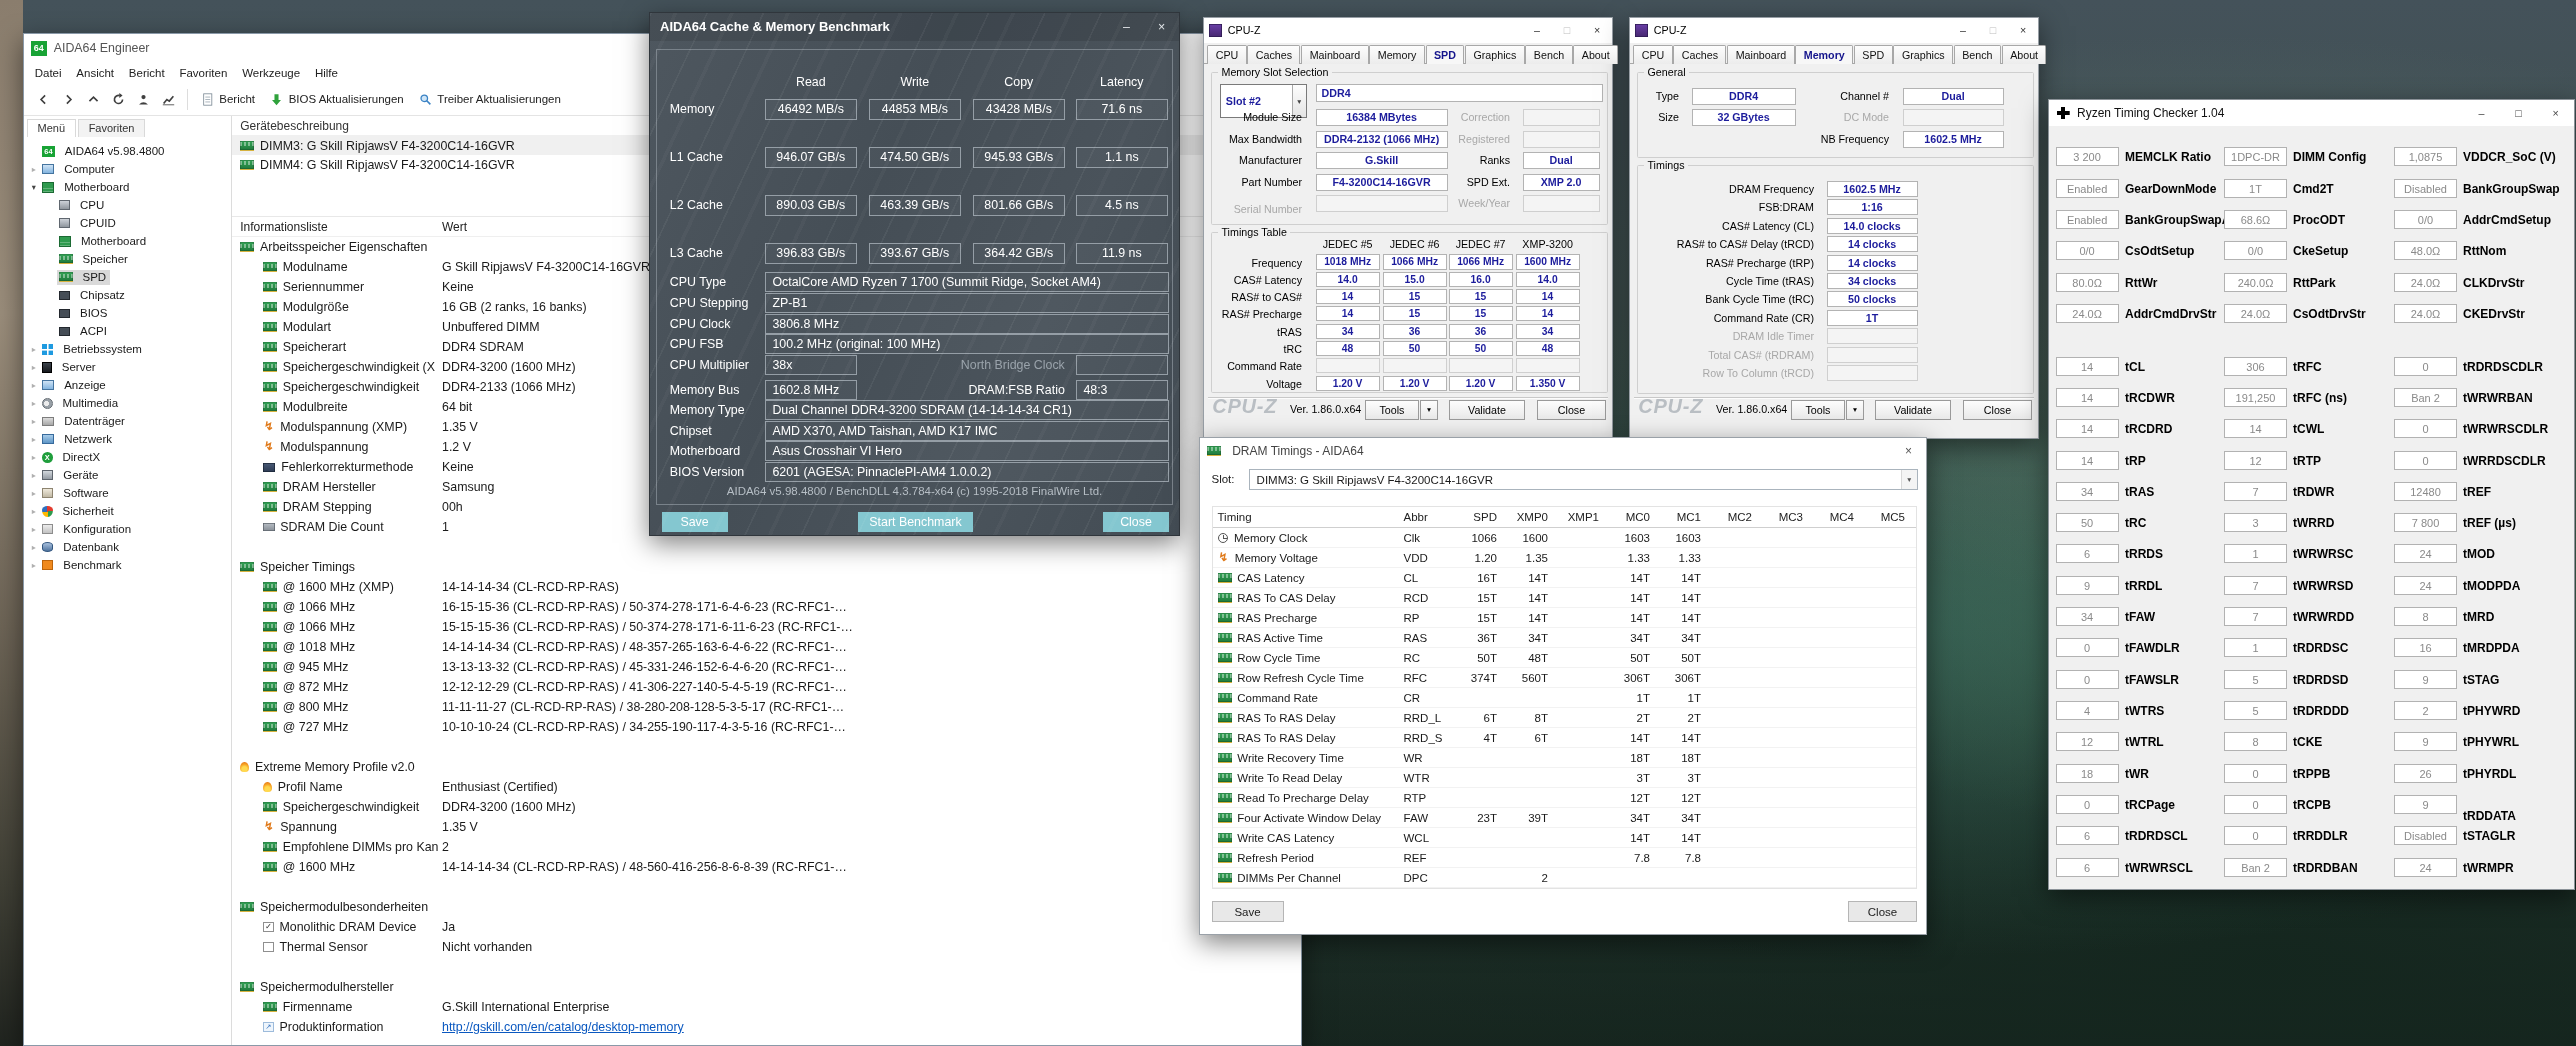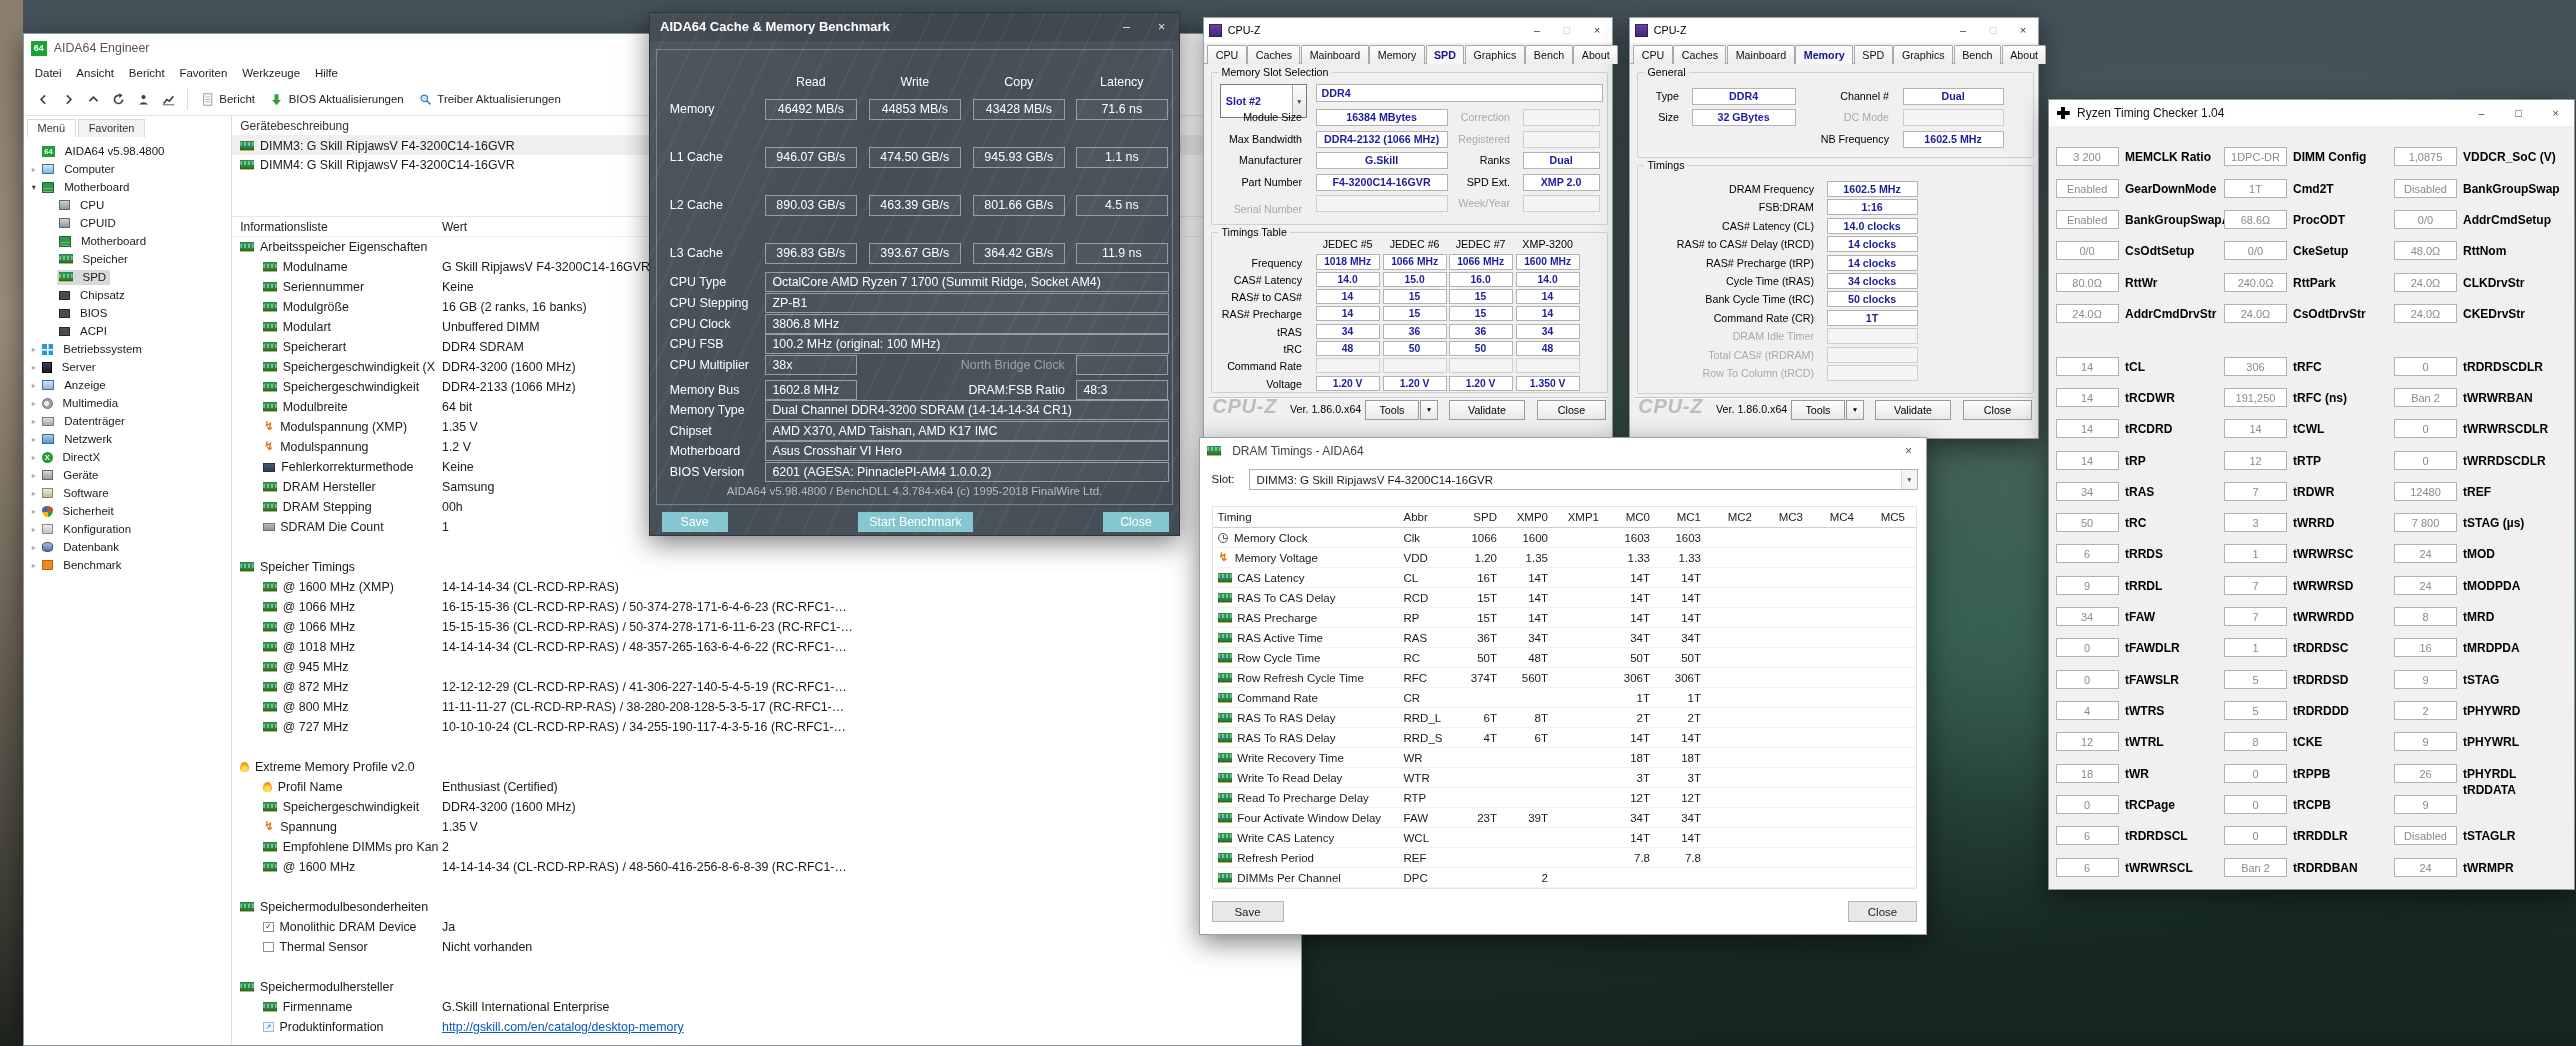--- a/index.html
+++ b/index.html
@@ -609,20 +609,23 @@
                   <span>@ 1018 MHz</span>
                 </div>
                 <div class="i-value">
                   <span>14-14-14-34  (CL-RCD-RP-RAS) / 48-357-265-163-6-4-6-22  (RC-RFC1-…</span>
                 </div>
               </div>
               <div class="i-row child">
                 <div class="i-label">
                   <span class="ic ic-memory"></span>
                   <span>@ 945 MHz</span>
+                </div>
+                <div class="i-value">
+                  <span>13-13-13-32  (CL-RCD-RP-RAS) / 45-331-246-152-6-4-6-20  (RC-RFC1-…</span>
                 </div>
               </div>
               <div class="i-row child">
                 <div class="i-label">
                   <span class="ic ic-memory"></span>
                   <span>@ 872 MHz</span>
                 </div>
                 <div class="i-value">
                   <span>12-12-12-29  (CL-RCD-RP-RAS) / 41-306-227-140-5-4-5-19  (RC-RFC1-…</span>
                 </div>
@@ -1388,21 +1391,21 @@
         <div class="r-lab" style="left: 76px; top: 356px;">tRAS</div>
         <div class="r-box" style="left: 175px; top: 356px;">7</div>
         <div class="r-lab" style="left: 244px; top: 356px;">tRDWR</div>
         <div class="r-box" style="left: 345px; top: 356px;">12480</div>
         <div class="r-lab" style="left: 414px; top: 356px;">tREF</div>
         <div class="r-box" style="left: 6.6px; top: 387px;">50</div>
         <div class="r-lab" style="left: 76px; top: 387px;">tRC</div>
         <div class="r-box" style="left: 175px; top: 387px;">3</div>
         <div class="r-lab" style="left: 244px; top: 387px;">tWRRD</div>
         <div class="r-box" style="left: 345px; top: 387px;">7 800</div>
-        <div class="r-lab" style="left: 414px; top: 387px;">tSTAG (µs)</div>
+        <div class="r-lab" style="left: 414px; top: 387px;">tREF (µs)</div>
         <div class="r-box" style="left: 6.6px; top: 418px;">6</div>
         <div class="r-lab" style="left: 76px; top: 418px;">tRRDS</div>
         <div class="r-box" style="left: 175px; top: 418px;">1</div>
         <div class="r-lab" style="left: 244px; top: 418px;">tWRWRSC</div>
         <div class="r-box" style="left: 345px; top: 418px;">24</div>
         <div class="r-lab" style="left: 414px; top: 418px;">tMOD</div>
         <div class="r-box" style="left: 6.6px; top: 450px;">9</div>
         <div class="r-lab" style="left: 76px; top: 450px;">tRRDL</div>
         <div class="r-box" style="left: 175px; top: 450px;">7</div>
         <div class="r-lab" style="left: 244px; top: 450px;">tWRWRSD</div>
@@ -1442,21 +1445,21 @@
         <div class="r-lab" style="left: 76px; top: 638px;">tWR</div>
         <div class="r-box" style="left: 175px; top: 638px;">0</div>
         <div class="r-lab" style="left: 244px; top: 638px;">tRPPB</div>
         <div class="r-box" style="left: 345px; top: 638px;">26</div>
         <div class="r-lab" style="left: 414px; top: 638px;">tPHYRDL</div>
         <div class="r-box" style="left: 6.6px; top: 669px;">0</div>
         <div class="r-lab" style="left: 76px; top: 669px;">tRCPage</div>
         <div class="r-box" style="left: 175px; top: 669px;">0</div>
         <div class="r-lab" style="left: 244px; top: 669px;">tRCPB</div>
         <div class="r-box" style="left: 345px; top: 669px;">9</div>
-        <div class="r-lab" style="left: 414px; top: 654px;">tRDDATA</div>
+        <div class="r-lab" style="left: 414px; top: 680px;">tRDDATA</div>
         <div class="r-box" style="left: 6.6px; top: 700px;">6</div>
         <div class="r-lab" style="left: 76px; top: 700px;">tRDRDSCL</div>
         <div class="r-box" style="left: 175px; top: 700px;">0</div>
         <div class="r-lab" style="left: 244px; top: 700px;">tRRDDLR</div>
         <div class="r-box" style="left: 345px; top: 700px;">Disabled</div>
         <div class="r-lab" style="left: 414px; top: 700px;">tSTAGLR</div>
         <div class="r-box" style="left: 6.6px; top: 732px;">6</div>
         <div class="r-lab" style="left: 76px; top: 732px;">tWRWRSCL</div>
         <div class="r-box" style="left: 175px; top: 732px;">Ban 2</div>
         <div class="r-lab" style="left: 244px; top: 732px;">tRDRDBAN</div>

